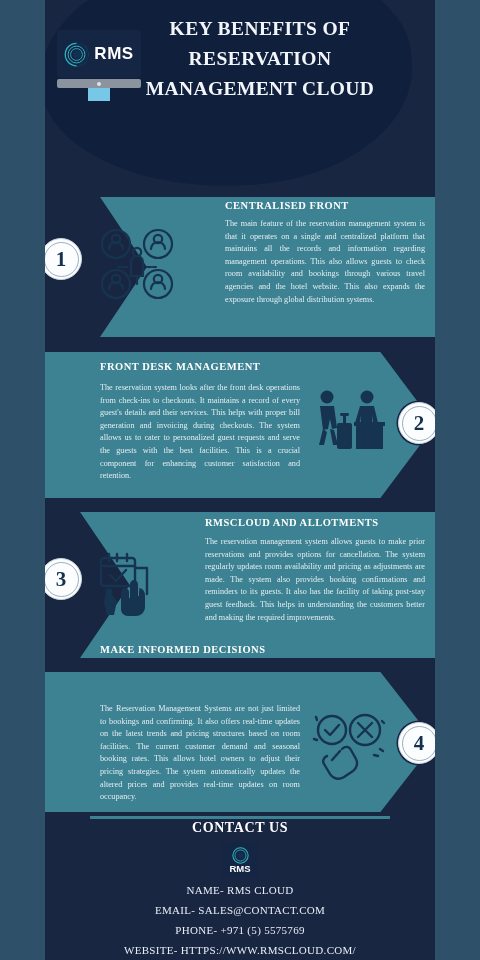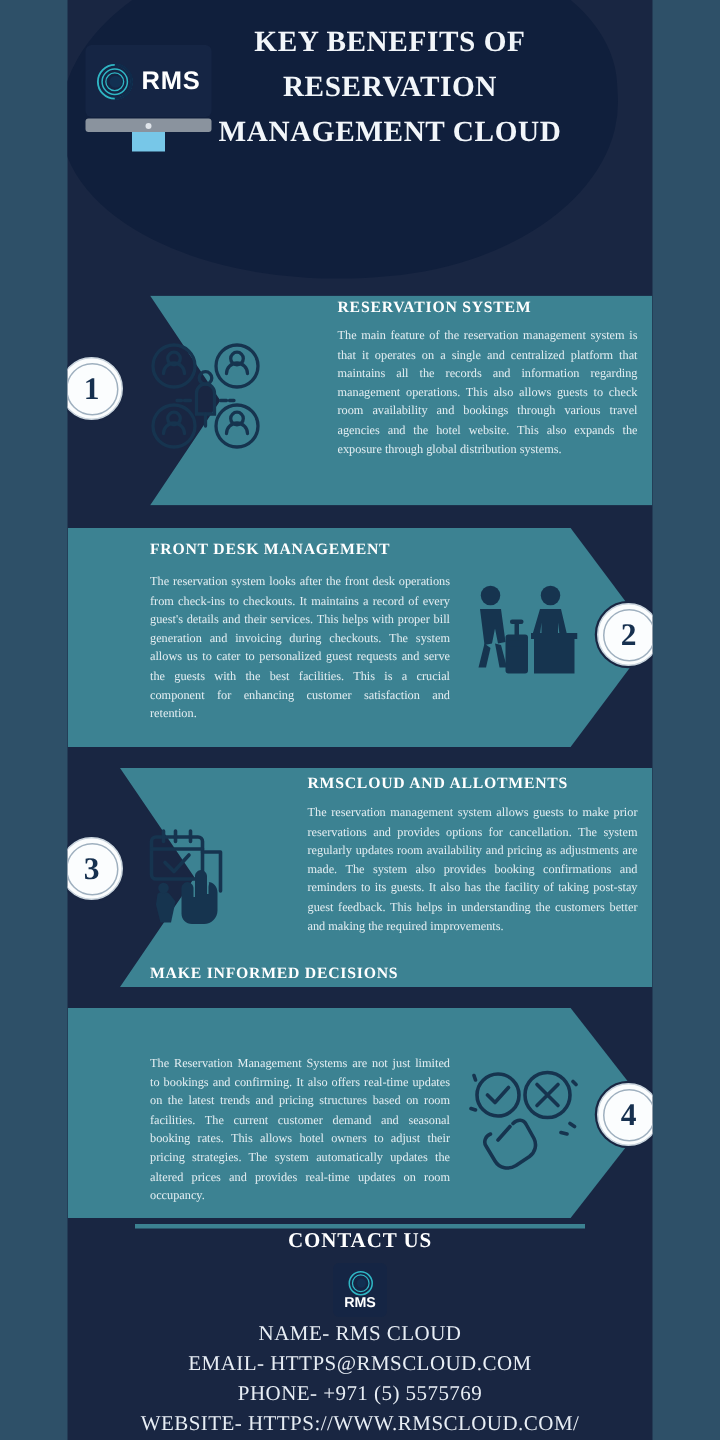--- a/index.html
+++ b/index.html
@@ -124,21 +124,21 @@
   .contact-title {
     color:#ffffff; font-size:14px; font-weight:bold; letter-spacing:.6px;
   }
   .contact-logo {
     margin:6px auto 2px;
     width:36px; height:36px;
     background:#152544; border-radius:4px;
     display:flex; flex-direction:column; align-items:center; justify-content:center; gap:0px;
   }
   .contact-logo-text { color:#fff; font-family:"Liberation Sans", sans-serif; font-size:9.5px; font-weight:bold; line-height:10px; }
-  .contact-line { color:#e8eef5; font-size:14px; line-height:20px; letter-spacing:.3px; }
+  .contact-line { color:#e8eef5; font-size:11px; line-height:20px; letter-spacing:.3px; }
 
   .divider-top {
     position:absolute; left:45px; top:816px; width:300px; height:3px; background:#3c8292;
   }
 </style>
 </head>
 <body>
 
 <div id="page">
   <div class="canvas">
@@ -185,21 +185,21 @@
         <circle cx="19" cy="57" r="4.2"></circle>
           <path d="M12 67a7 7 0 0 1 14 0"></path>
         <circle cx="61" cy="57" r="4.2"></circle>
           <path d="M54 67a7 7 0 0 1 14 0"></path>
         <circle cx="40" cy="30" r="4.2"></circle>
         <path d="M34 40a6 6 0 0 1 12 0v14h-12z"></path>
         <path d="M40 54v8"></path>
         <path d="M30 45h-4 M24 45h-3 M50 45h4 M56 45h3"></path>
       </g>
     </svg>
-    <div class="panel-title" style="left:180px; top:200px;">RESERVATION SYSTEM</div>
+    <div class="panel-title" style="left:180px; top:200px;">CENTRALISED FRONT</div>
     <div class="panel-body" style="left:180px; top:218px; width:200px;">The main feature of the reservation management system is that it operates on a single and centralized platform that maintains all the records and information regarding management operations. This also allows guests to check room availability and bookings through various travel agencies and the hotel website. This also expands the exposure through global distribution systems.</div>
 
     <div class="panel right-point" style="left:0px; top:352px; width:390px; height:146px;"></div>
     <div class="badge" style="left:353px; top:402px;">
       <span>2</span>
     </div>
     <svg class="sec-icon" style="left:265px; top:385px;" width="75" height="75" viewBox="0 0 75 75">
       <g fill="#16344f">
         <circle cx="17" cy="12" r="6.5"></circle>
         <path d="M10 21h14l3 22-5 1-2-10-2 10-5 1-3-24z"></path>
@@ -263,19 +263,19 @@
       <div class="contact-title">CONTACT US</div>
       <div class="contact-logo">
         <svg width="17" height="17" viewBox="0 0 40 40">
           <circle cx="20" cy="20" r="18" fill="none" stroke="#2fb6c4" stroke-width="2.4"></circle>
           <circle cx="20" cy="20" r="13" fill="none" stroke="#2fb6c4" stroke-width="2"></circle>
           <circle cx="21" cy="20" r="7" fill="#123052"></circle>
         </svg>
         <span class="contact-logo-text">RMS</span>
       </div>
       <div class="contact-line">NAME-  RMS CLOUD</div>
-      <div class="contact-line">EMAIL- HTTPS@RMSCLOUD.COM</div>
+      <div class="contact-line">EMAIL- SALES@CONTACT.COM</div>
       <div class="contact-line">PHONE- +971 (5) 5575769</div>
       <div class="contact-line">WEBSITE- HTTPS://WWW.RMSCLOUD.COM/</div>
     </div>
 
   </div>
 </div>
 
 </body></html>

